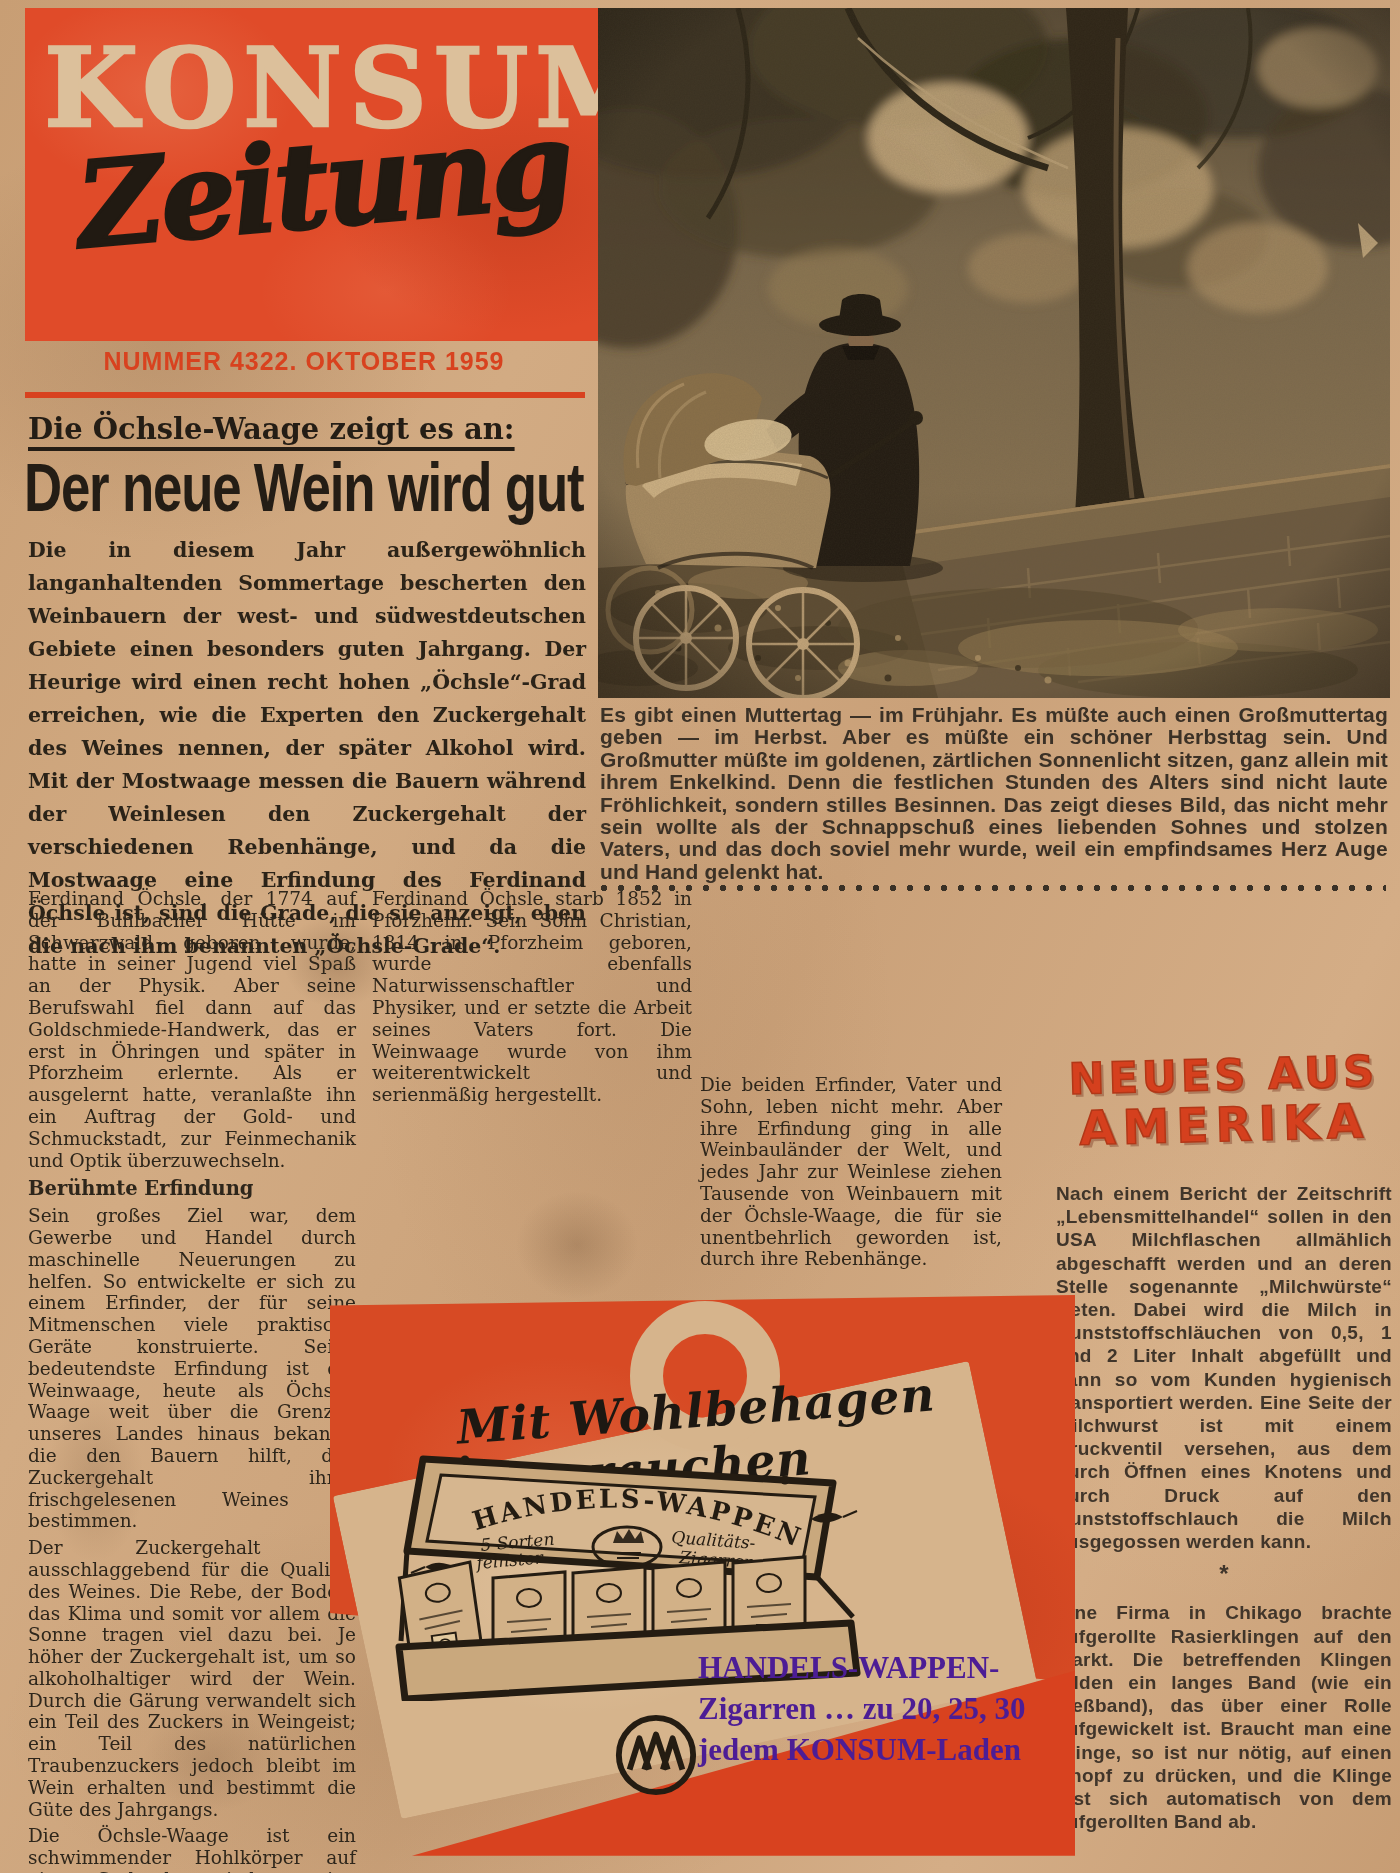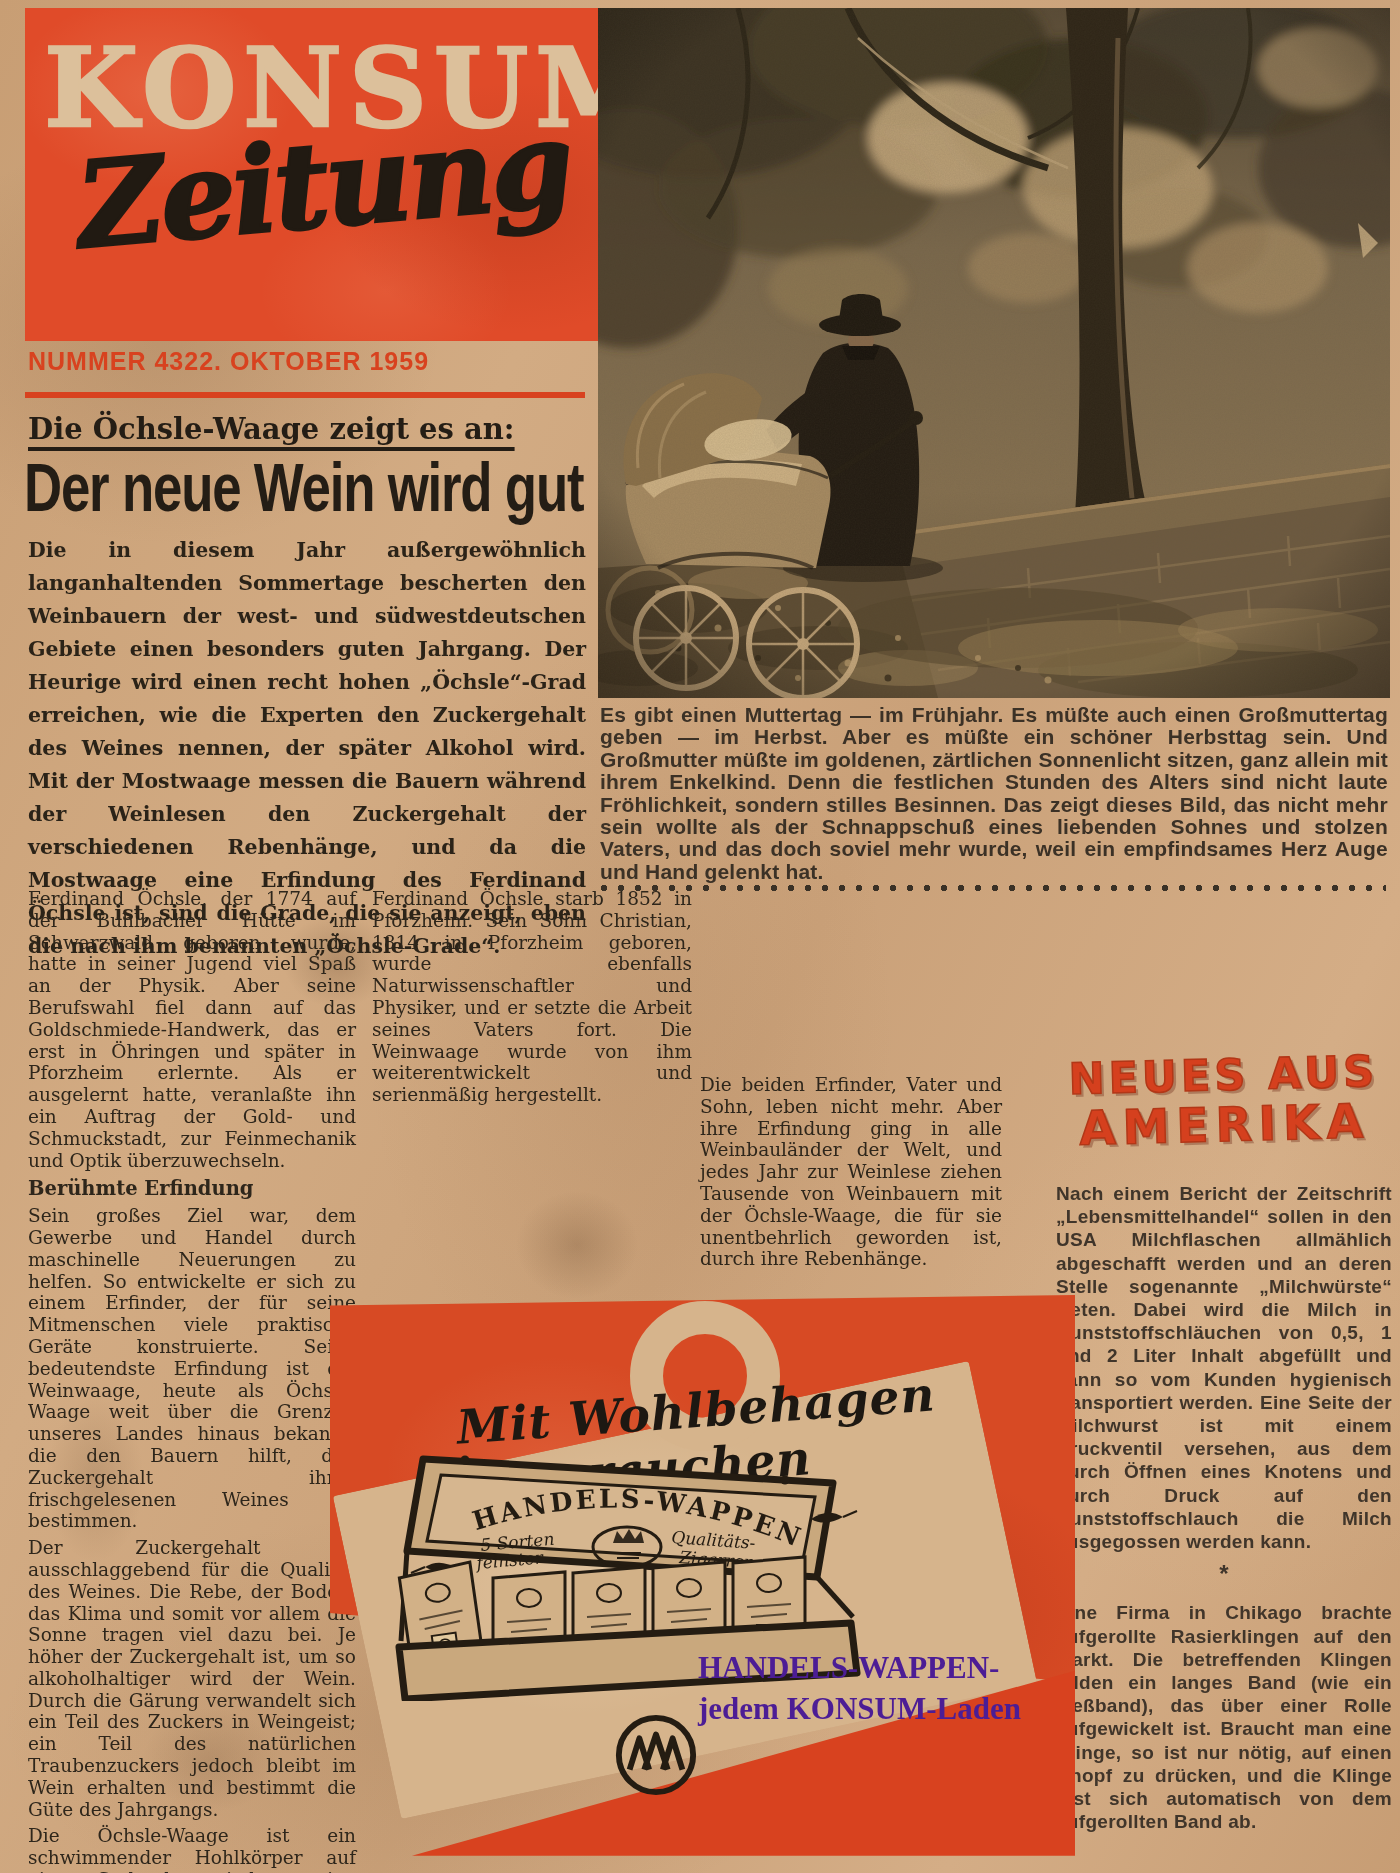--- a/index.html
+++ b/index.html
@@ -28,21 +28,21 @@
   }
   .brand-konsum{position:absolute;left:0;top:26px;width:100%;text-align:center;
     font-family:"DejaVu Serif", serif;font-weight:bold;font-size:108px;line-height:1;
     letter-spacing:7px;color:#dcc09b;-webkit-text-stroke:2.5px #dcc09b;}
   .brand-zeitung{position:absolute;left:52px;top:118px;
     font-family:"DejaVu Serif", serif;font-style:italic;font-weight:bold;
     font-size:118px;line-height:1;color:#211a12;-webkit-text-stroke:3px #211a12;
     transform:rotate(-5deg);letter-spacing:-3px;}
 
   
-  .dateline{left:28px;top:347px;width:552px;display:flex;justify-content:flex-start;
+  .dateline{left:28px;top:347px;width:552px;display:flex;justify-content:center;
     font-family:"Liberation Sans", sans-serif;font-weight:bold;font-size:25px;
     color:#d8421f;letter-spacing:1px;}
   .red-rule{left:25px;top:392px;width:560px;height:6px;background:#d8421f;}
 
   
   .kicker{left:28px;top:412px;font-family:"DejaVu Serif", serif;font-weight:bold;
     font-size:29px;color:#241d15;
     text-decoration:underline;text-decoration-thickness:3.5px;text-underline-offset:8px;}
   .headline{left:24px;top:447px;}
   .headline span{display:inline-block;font-family:"Liberation Sans", sans-serif;
@@ -364,15 +364,16 @@
 
   <div class="ad-logo">
     <svg viewBox="0 0 90 90">
       <circle cx="45" cy="45" r="38" fill="none" stroke="#241c12" stroke-width="6"></circle>
       <path d="M18,60 L28,28 L38,60 M33,60 L45,24 L57,60 M52,60 L62,28 L72,60" fill="none" stroke="#241c12" stroke-width="6" stroke-linejoin="round"></path>
     </svg>
   </div>
 
   <div class="ad-copy">
     <div>HANDELS-WAPPEN-</div>
+    <div>Zigarren … zu 20, 25, 30</div>
     <div>jedem KONSUM-Laden</div>
   </div>
 </div>
 
 </body></html>

